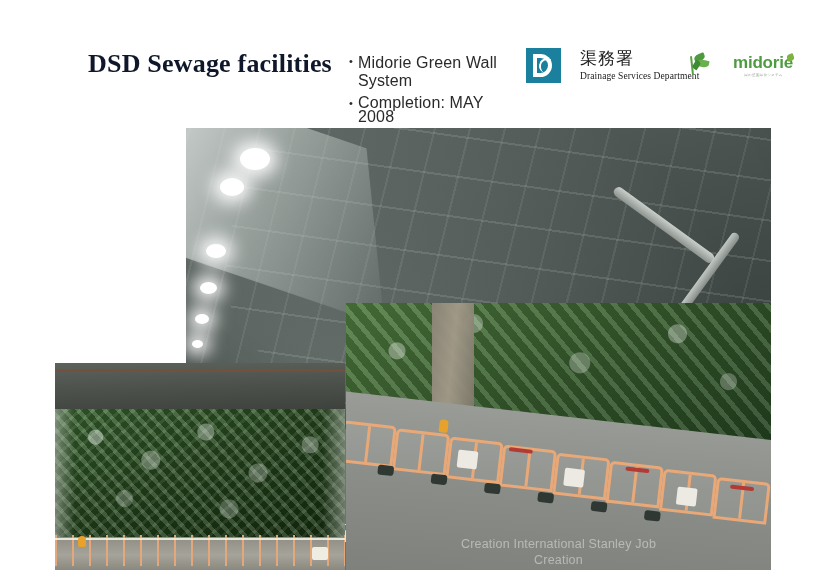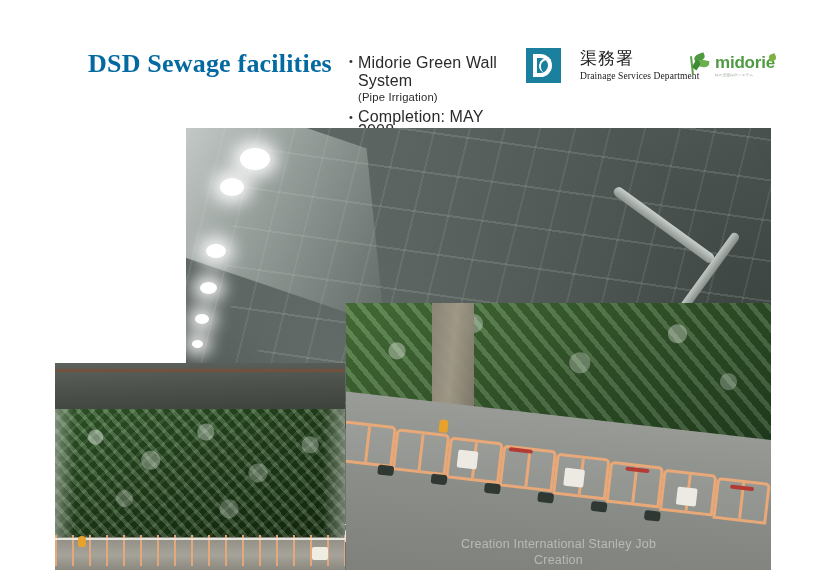--- a/index.html
+++ b/index.html
@@ -29,21 +29,21 @@
   }
   .title-block {
     position: absolute;
     left: 88px;
     top: 50px;
   }
   .slide-title {
     font-family: "Liberation Serif", serif;
     font-weight: bold;
     font-size: 26px;
-    color: #0369a1;
+    color: #0f172a;
     letter-spacing: 0.2px;
     line-height: 1.1;
     white-space: nowrap;
   }
   .slide-subtitle {
     font-family: "Liberation Sans", sans-serif;
     font-size: 18px;
     font-weight: 400;
     color: #262626;
     margin-top: 5px;
@@ -176,21 +176,22 @@
   }
   .midorie-mark .leaf {
     position: absolute;
     background: #4d9a3f;
     border-radius: 50% 10% 50% 10%;
   }
   .midorie-mark .leaf-a { left: 6px;  top: 2px;  width: 11px; height: 7px; transform: rotate(-22deg); }
   .midorie-mark .leaf-b { left: 9px;  top: 8px;  width: 12px; height: 7px; transform: rotate(12deg); background:#6ab04c; }
   .midorie-mark .leaf-c { left: 4px;  top: 10px; width: 9px;  height: 6px; transform: rotate(-55deg); background:#3f8a35; }
   .midorie-word {
-    margin-left: 3px;
+    margin-left: 21px;
+    text-align: center;
   }
   .midorie-name {
     font-family: "Liberation Sans", sans-serif;
     font-size: 17px;
     font-weight: 600;
     color: #4f9b41;
     letter-spacing: -0.2px;
     line-height: 1;
     position: relative;
   }
@@ -608,21 +609,20 @@
 
     <div class="title-block">
       <div class="slide-title">DSD Sewage facilities</div>
     </div>
 
     <div class="bullets">
       <div class="bullet-row">
         <span class="bullet-dot">•</span>
         <span>
           <span class="bullet-text">Midorie Green Wall System</span>
-          <span class="bullet-sub" style="display:block">(Pipe Irrigation)</span>
         </span>
       </div>
       <div class="bullet-row">
         <span class="bullet-dot">•</span>
         <span class="bullet-text">Completion: MAY 2008</span>
       </div>
     </div>
 
     <div class="dsd-logo">
       <div class="dsd-mark">

